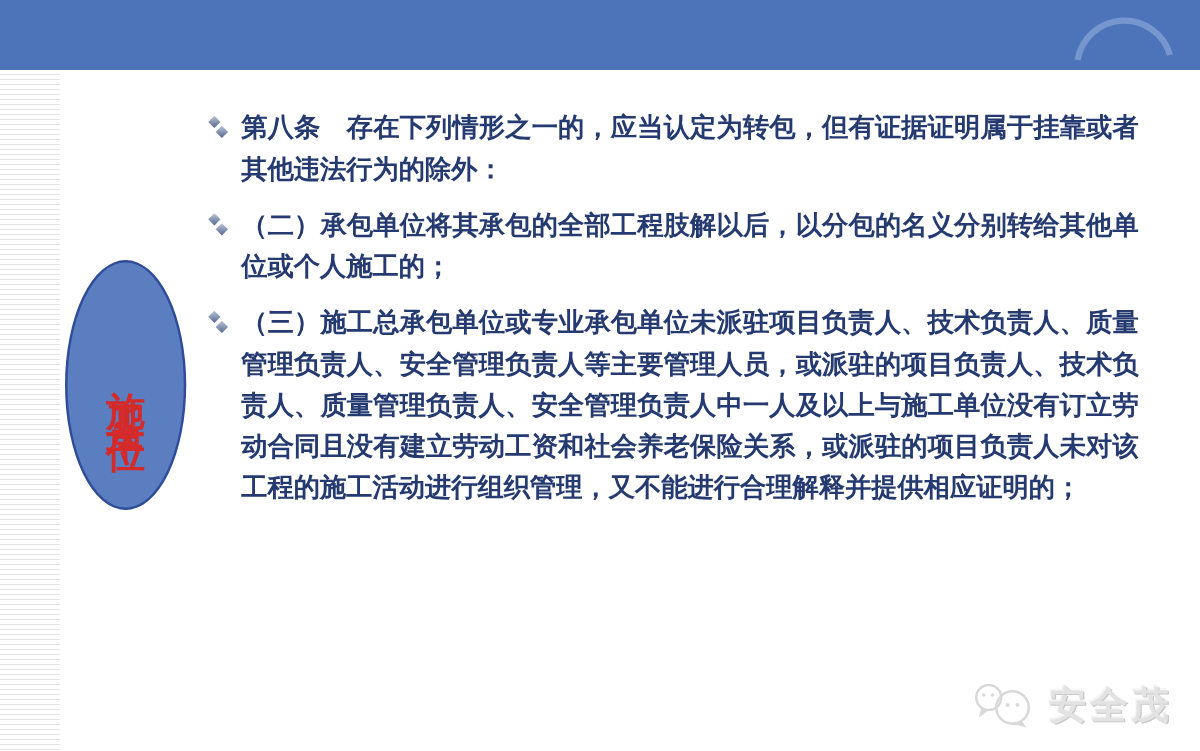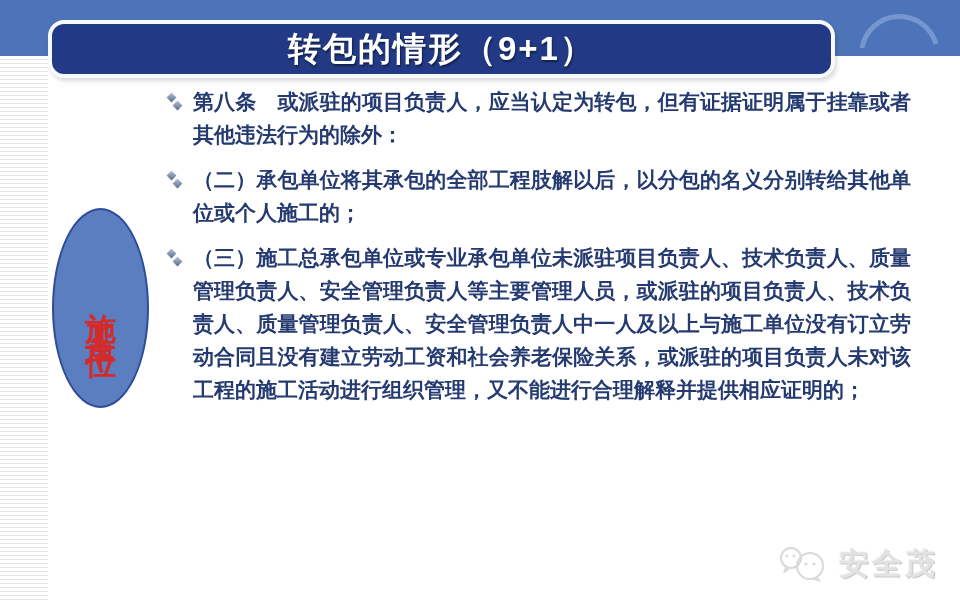--- a/index.html
+++ b/index.html
@@ -78,37 +78,34 @@
 <div class="slide">
 
   <div class="top-band"></div>
 
   <svg class="arc-svg" width="84" height="50">
     <path d="M6,46 A38,38 0 0 1 80,42" fill="none" stroke="#7E9CD4" stroke-width="5" opacity="0.85"></path>
   </svg>
 
   <div class="left-strip"></div>
 
-  <div class="title-banner">
-    <span class="title-text">转包的情形（9+1）</span>
-  </div>
 
   <div class="side-ellipse">
     <span class="side-ellipse-label">施工单位</span>
   </div>
 
   <div class="content">
 
 
     <div class="bullet-row">
       <span class="bullet-icon">
           <span class="d d1"></span>
           <span class="d d2"></span>
         </span>
-      <span class="seg-blue">第八条　或派驻的项目负责人，应当认定为转包，但有证据证明属于挂靠或者其他违法行为的除外：</span>
+      <span class="seg-blue">第八条　存在下列情形之一的，应当认定为转包，但有证据证明属于挂靠或者其他违法行为的除外：</span>
     </div>
 
 
     <div class="bullet-row">
       <span class="bullet-icon">
           <span class="d d1"></span>
           <span class="d d2"></span>
         </span>
       <span class="seg-blue">（二）承包单位将其承包的全部工程肢解以后，以分包的名义分别转给其他单位或个人施工的；</span>
     </div>

